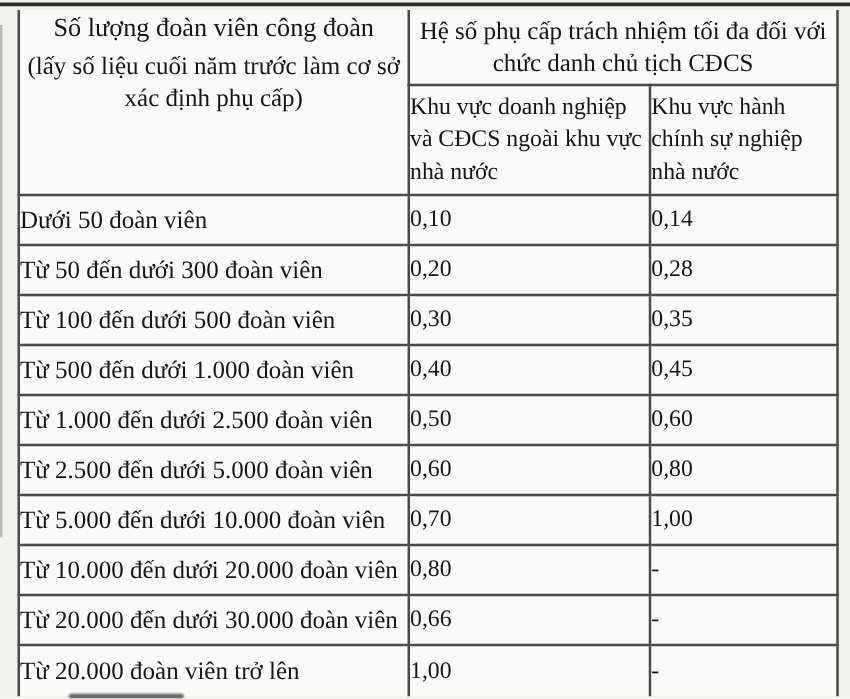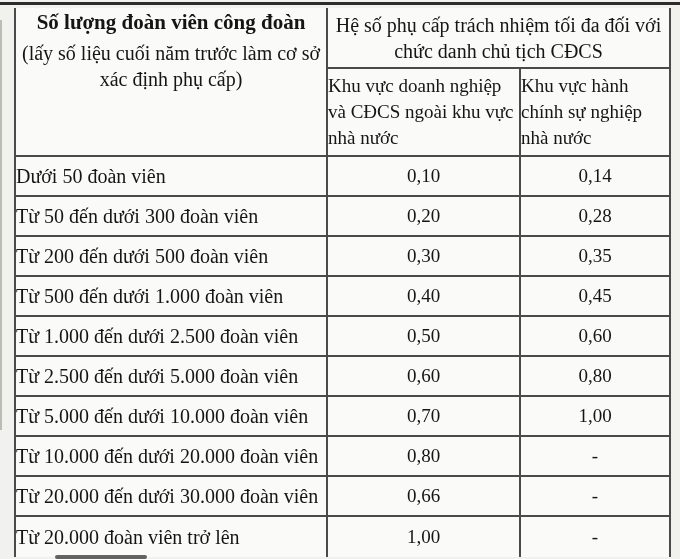--- a/index.html
+++ b/index.html
@@ -59,21 +59,21 @@
   
   tr.hdr-row-1 > th { border-top: none; }
   tr.data-row:last-child > td { border-bottom: none; }
 
   th.corner-cell {
     vertical-align: top;
     padding: 30px 4px 0 4px;
     text-align: center;
   }
   .corner-title {
-    font-weight: bold;
+    font-weight: normal;
     font-size: 21px;
     line-height: 28px;
   }
   .corner-subtitle {
     font-size: 20px;
     line-height: 26px;
     margin-top: 4px;
   }
   th.group-cell {
     text-align: center;
@@ -95,21 +95,21 @@
   td.label-cell {
     font-size: 20px;
     text-align: left;
     vertical-align: middle;
     padding-left: 8px;
     padding-right: 2px;
     height: 38px;
   }
   td.val-cell {
     font-size: 19px;
-    text-align: center;
+    text-align: left;
     vertical-align: middle;
   }
   tr.data-row:last-child > td { height: 40px; }
 </style>
 </head>
 <body>
 
 <div class="page">
   <div class="top-rule"></div>
   <div class="scan-edge-left"></div>
@@ -138,21 +138,21 @@
           <td class="label-cell">Dưới 50 đoàn viên</td>
           <td class="val-cell">0,10</td>
           <td class="val-cell">0,14</td>
         </tr>
         <tr class="data-row">
           <td class="label-cell">Từ 50 đến dưới 300 đoàn viên</td>
           <td class="val-cell">0,20</td>
           <td class="val-cell">0,28</td>
         </tr>
         <tr class="data-row">
-          <td class="label-cell">Từ 200 đến dưới 500 đoàn viên</td>
+          <td class="label-cell">Từ 100 đến dưới 500 đoàn viên</td>
           <td class="val-cell">0,30</td>
           <td class="val-cell">0,35</td>
         </tr>
         <tr class="data-row">
           <td class="label-cell">Từ 500 đến dưới 1.000 đoàn viên</td>
           <td class="val-cell">0,40</td>
           <td class="val-cell">0,45</td>
         </tr>
         <tr class="data-row">
           <td class="label-cell">Từ 1.000 đến dưới 2.500 đoàn viên</td>

